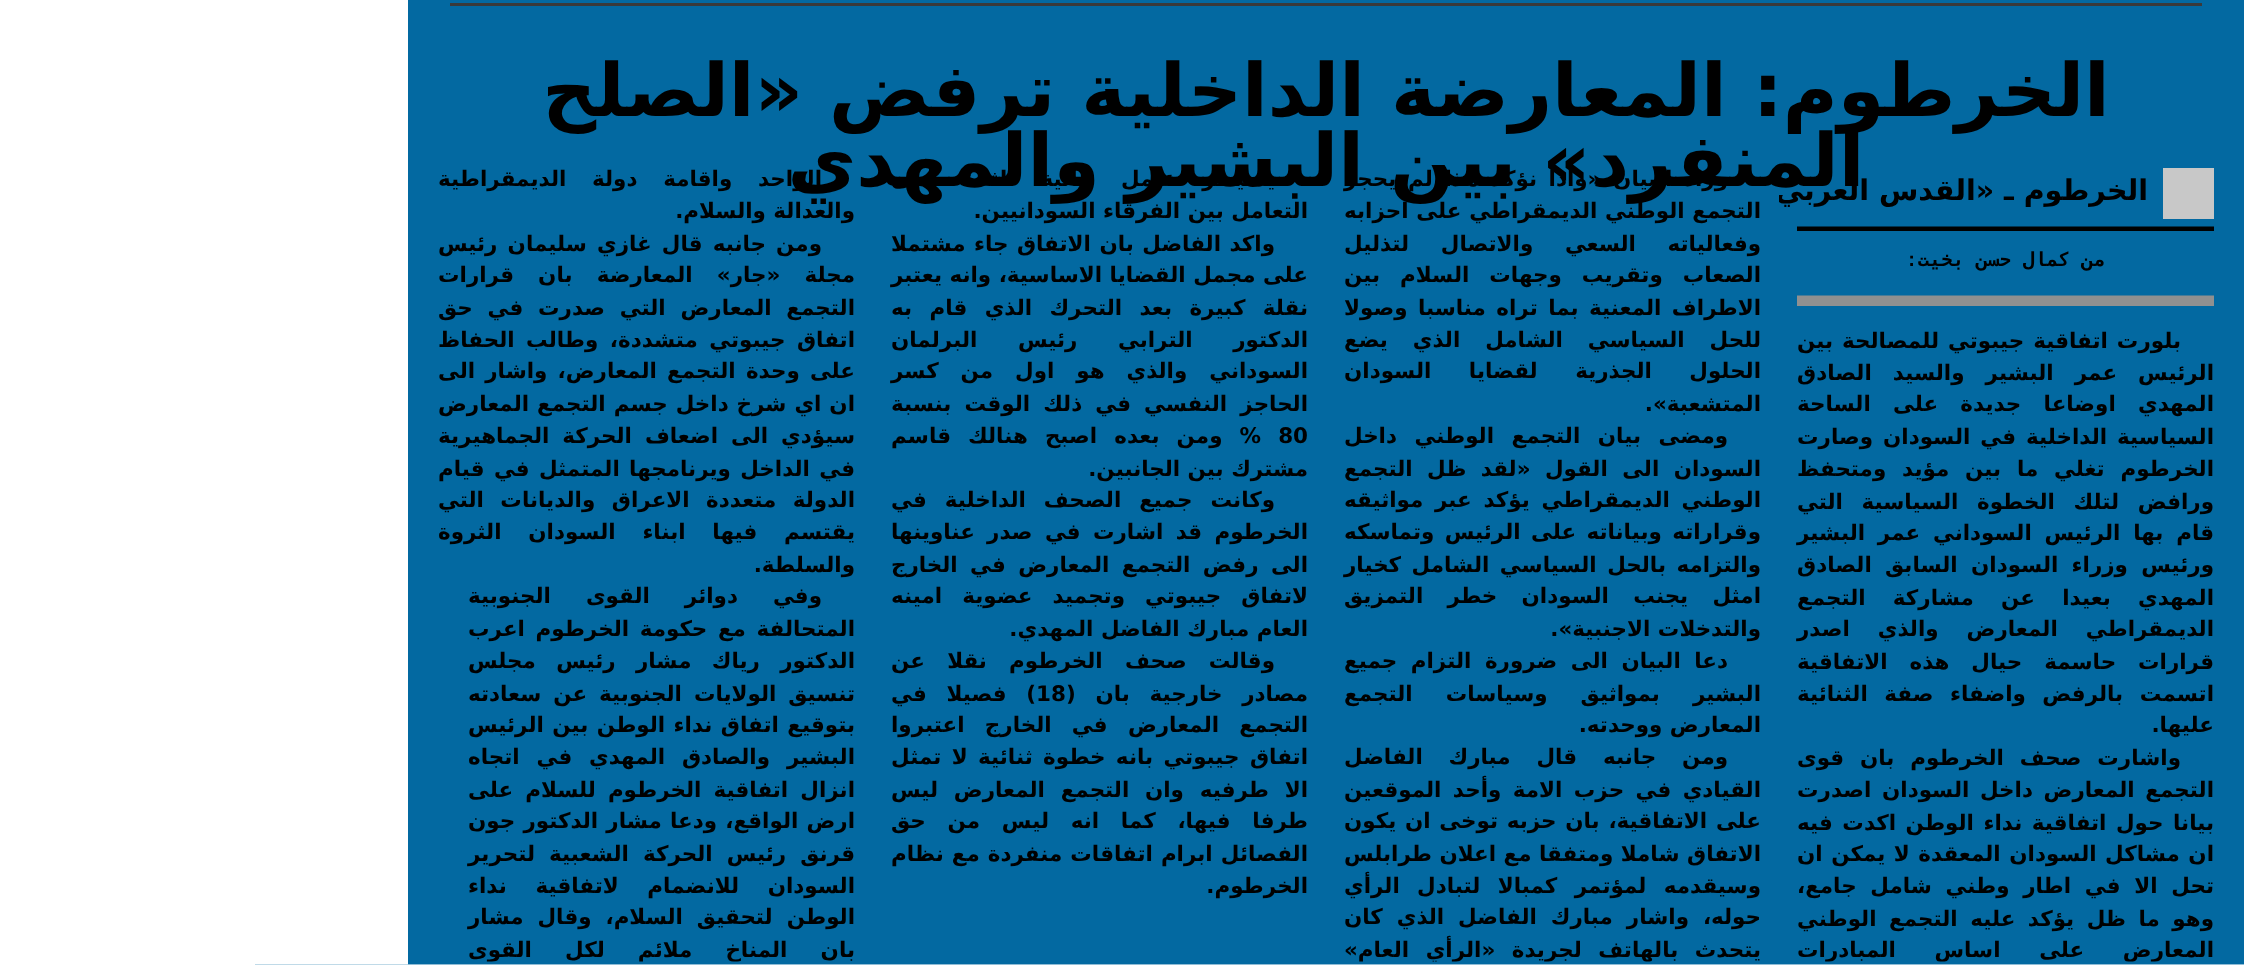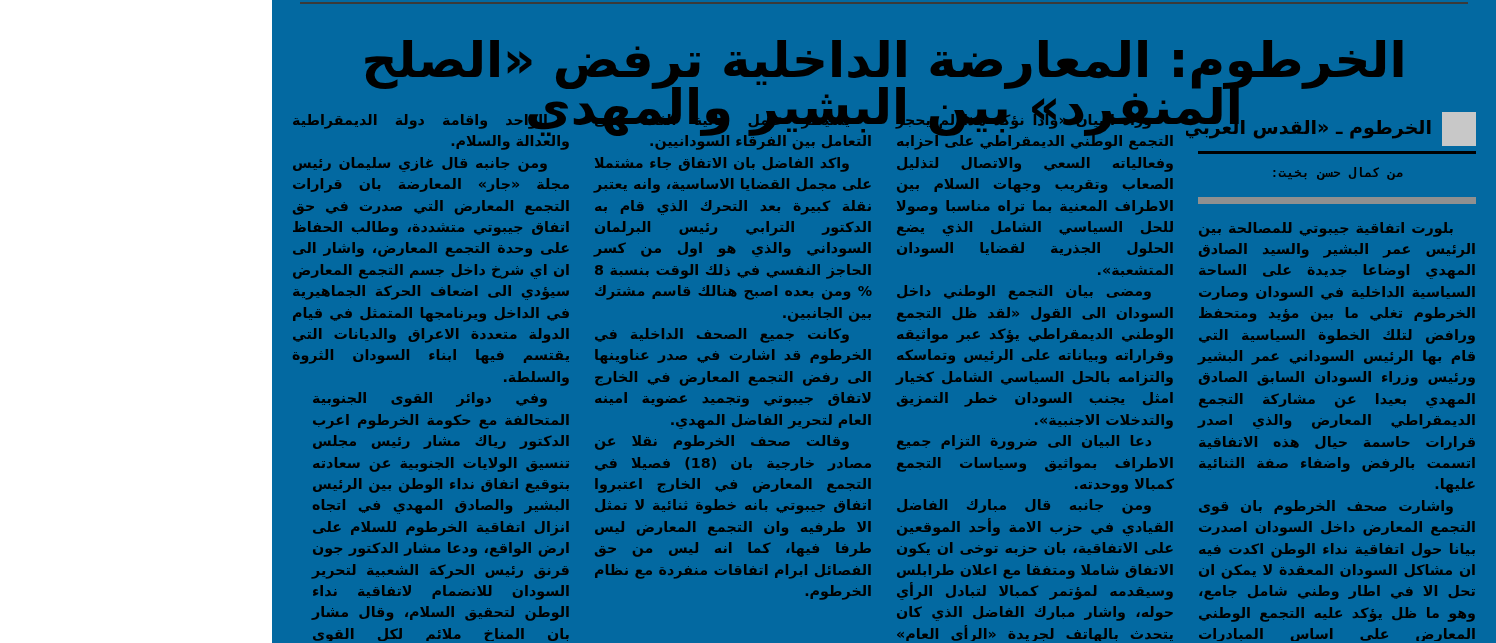--- a/index.html
+++ b/index.html
@@ -159,28 +159,28 @@
         <div class="rule-gray"></div>
       </div>
 
       <p>بلورت اتفاقية جيبوتي للمصالحة بين الرئيس عمر البشير والسيد الصادق المهدي اوضاعا جديدة على الساحة السياسية الداخلية في السودان وصارت الخرطوم تغلي ما بين مؤيد ومتحفظ ورافض لتلك الخطوة السياسية التي قام بها الرئيس السوداني عمر البشير ورئيس وزراء السودان السابق الصادق المهدي بعيدا عن مشاركة التجمع الديمقراطي المعارض والذي اصدر قرارات حاسمة حيال هذه الاتفاقية اتسمت بالرفض واضفاء صفة الثنائية عليها.</p>
       <p>واشارت صحف الخرطوم بان قوى التجمع المعارض داخل السودان اصدرت بيانا حول اتفاقية نداء الوطن اكدت فيه ان مشاكل السودان المعقدة لا يمكن ان تحل الا في اطار وطني شامل جامع، وهو ما ظل يؤكد عليه التجمع الوطني المعارض على اساس المبادرات المطروحة وصولا لمؤتمر جامعة تشارك فيه كل القوى السياسية السودانية.</p>
     </div>
 
     <div class="col">
       <p>وزاد البيان «واذا نؤكد هذا لم يحجر التجمع الوطني الديمقراطي على احزابه وفعالياته السعي والاتصال لتذليل الصعاب وتقريب وجهات السلام بين الاطراف المعنية بما تراه مناسبا وصولا للحل السياسي الشامل الذي يضع الحلول الجذرية لقضايا السودان المتشعبة».</p>
       <p>ومضى بيان التجمع الوطني داخل السودان الى القول «لقد ظل التجمع الوطني الديمقراطي يؤكد عبر مواثيقه وقراراته وبياناته على الرئيس وتماسكه والتزامه بالحل السياسي الشامل كخيار امثل يجنب السودان خطر التمزيق والتدخلات الاجنبية».</p>
-      <p>دعا البيان الى ضرورة التزام جميع الاطراف بمواثيق وسياسات التجمع كمبالا ووحدته.</p>
+      <p>دعا البيان الى ضرورة التزام جميع البشير بمواثيق وسياسات التجمع المعارض ووحدته.</p>
       <p>ومن جانبه قال مبارك الفاضل القيادي في حزب الامة وأحد الموقعين على الاتفاقية، بان حزبه توخى ان يكون الاتفاق شاملا ومتفقا مع اعلان طرابلس وسيقدمه لمؤتمر كمبالا لتبادل الرأي حوله، واشار مبارك الفاضل الذي كان يتحدث بالهاتف لجريدة «الرأي العام» التي تصدر داخل السودان بأن كل ما تضمنته مقررات اسمرة موجود في اتفاق جيبوتي بالنسبة للقضايا الرئيسية وشدد على ضرورة الا</p>
     </div>
 
     <div class="col">
       <p>يسيطر عامل ثنائية الثقة على التعامل بين الفرقاء السودانيين.</p>
-      <p>واكد الفاضل بان الاتفاق جاء مشتملا على مجمل القضايا الاساسية، وانه يعتبر نقلة كبيرة بعد التحرك الذي قام به الدكتور الترابي رئيس البرلمان السوداني والذي هو اول من كسر الحاجز النفسي في ذلك الوقت بنسبة 8 % ومن بعده اصبح هنالك قاسم مشترك بين الجانبين.</p>
-      <p>وكانت جميع الصحف الداخلية في الخرطوم قد اشارت في صدر عناوينها الى رفض التجمع المعارض في الخارج لاتفاق جيبوتي وتجميد عضوية امينه العام لتحرير الفاضل المهدي.</p>
+      <p>واكد الفاضل بان الاتفاق جاء مشتملا على مجمل القضايا الاساسية، وانه يعتبر نقلة كبيرة بعد التحرك الذي قام به الدكتور الترابي رئيس البرلمان السوداني والذي هو اول من كسر الحاجز النفسي في ذلك الوقت بنسبة 80 % ومن بعده اصبح هنالك قاسم مشترك بين الجانبين.</p>
+      <p>وكانت جميع الصحف الداخلية في الخرطوم قد اشارت في صدر عناوينها الى رفض التجمع المعارض في الخارج لاتفاق جيبوتي وتجميد عضوية امينه العام مبارك الفاضل المهدي.</p>
       <p>وقالت صحف الخرطوم نقلا عن مصادر خارجية بان (18) فصيلا في التجمع المعارض في الخارج اعتبروا اتفاق جيبوتي بانه خطوة ثنائية لا تمثل الا طرفيه وان التجمع المعارض ليس طرفا فيها، كما انه ليس من حق الفصائل ابرام اتفاقات منفردة مع نظام الخرطوم.</p>
     </div>
 
     <div class="col">
       <p>الواحد واقامة دولة الديمقراطية والعدالة والسلام.</p>
       <p>ومن جانبه قال غازي سليمان رئيس مجلة «جار» المعارضة بان قرارات التجمع المعارض التي صدرت في حق اتفاق جيبوتي متشددة، وطالب الحفاظ على وحدة التجمع المعارض، واشار الى ان اي شرخ داخل جسم التجمع المعارض سيؤدي الى اضعاف الحركة الجماهيرية في الداخل ويرنامجها المتمثل في قيام الدولة متعددة الاعراق والديانات التي يقتسم فيها ابناء السودان الثروة والسلطة.</p>
       <p class="last-center">وفي دوائر القوى الجنوبية المتحالفة مع حكومة الخرطوم اعرب الدكتور رياك مشار رئيس مجلس تنسيق الولايات الجنوبية عن سعادته بتوقيع اتفاق نداء الوطن بين الرئيس البشير والصادق المهدي في اتجاه انزال اتفاقية الخرطوم للسلام على ارض الواقع، ودعا مشار الدكتور جون قرنق رئيس الحركة الشعبية لتحرير السودان للانضمام لاتفاقية نداء الوطن لتحقيق السلام، وقال مشار بان المناخ ملائم لكل القوى السياسية المعارضة للانضمام لاتفاقية جيبوتي.</p>
     </div>
 
   </div>

